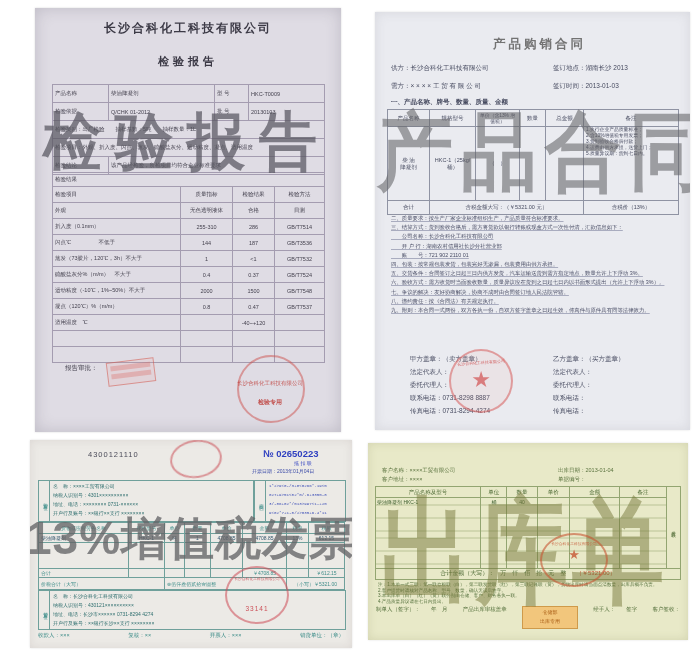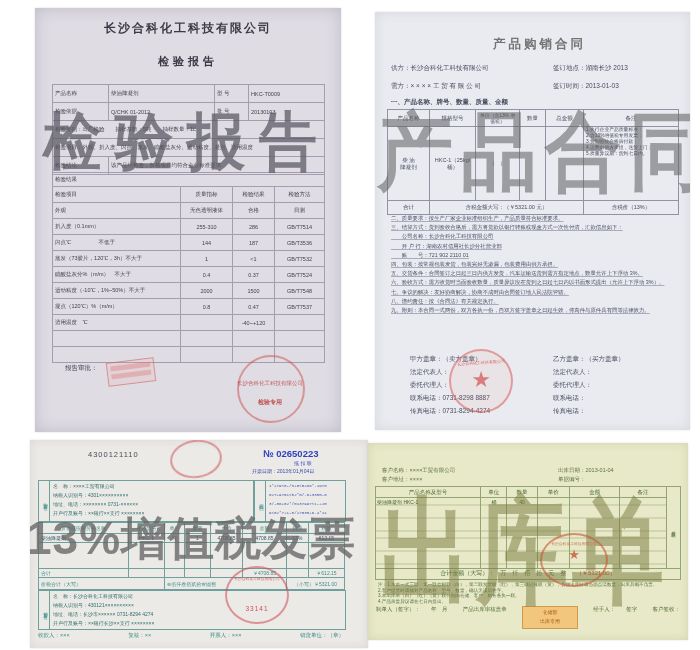--- a/index.html
+++ b/index.html
@@ -52,21 +52,21 @@
   .clauses div{text-decoration:underline;text-decoration-color:rgba(90,95,130,.45);white-space:normal;}
   .sig{position:absolute;top:340px;font-size:6.5px;line-height:13px;color:#474b60;}
   .sig-l{left:35px;}
   .sig-r{left:178px;}
   .stamp-circ-tr{left:74px;top:337px;width:60px;height:60px;border:2px solid rgba(215,95,95,.55);border-radius:50%;background:rgba(240,160,150,.10);}
   .seal-arc{position:absolute;top:9px;left:2px;width:56px;font-size:4px;color:rgba(205,70,70,.8);text-align:center;transform:rotate(-4deg);}
   .seal-star{position:absolute;top:16px;left:0;width:100%;text-align:center;font-size:22px;color:rgba(210,80,80,.7);}
   .wm-tr{left:2px;top:84px;font-size:76px;letter-spacing:8px;color:rgba(100,100,104,.58);transform:scaleY(1.12);}
   
   .doc-bl{left:30px;top:440px;width:322px;height:208px;background:#eceae6;
-          box-shadow:inset 0 0 10px rgba(120,100,100,.14),0 0 2px rgba(0,0,0,.12);padding-left:16px;}
+          box-shadow:inset 0 0 10px rgba(120,100,100,.14),0 0 2px rgba(0,0,0,.12);}
   .bl-code{left:58px;top:10px;font-size:7.5px;letter-spacing:1px;color:#4a4a58;}
   .bl-title{left:100px;top:7px;width:140px;text-align:center;font-size:9px;font-weight:700;color:#2c6b68;
             letter-spacing:1px;border-bottom:3px double #4d8a86;padding-bottom:1px;}
   .bl-oval{left:140px;top:0px;width:48px;height:34px;border:2px solid rgba(200,60,70,.5);border-radius:50%;transform:rotate(-8deg);}
   .bl-no{left:233px;top:8px;font-size:9.5px;font-weight:700;color:#2e3fc0;}
   .bl-sub1{left:264px;top:20px;font-size:5px;color:#2e3fc0;}
   .bl-sub2{left:222px;top:28px;font-size:5px;color:#3a4aa8;}
   .blk{position:absolute;border:1px solid #6fa09b;display:flex;}
   .vlab{writing-mode:vertical-rl;text-orientation:upright;font-size:4.5px;color:#3f8e8a;
         border-right:1px solid #6fa09b;padding:2px 1px;letter-spacing:1px;flex:0 0 8px;text-align:center;}

